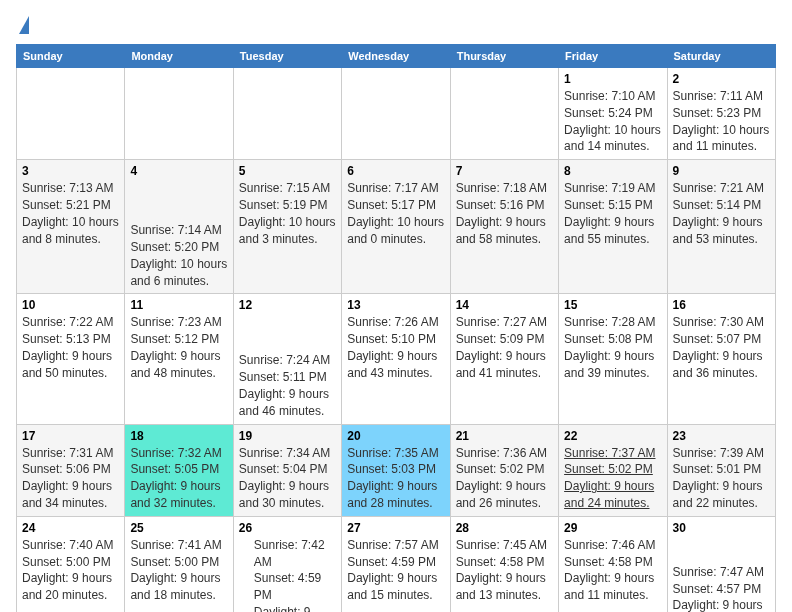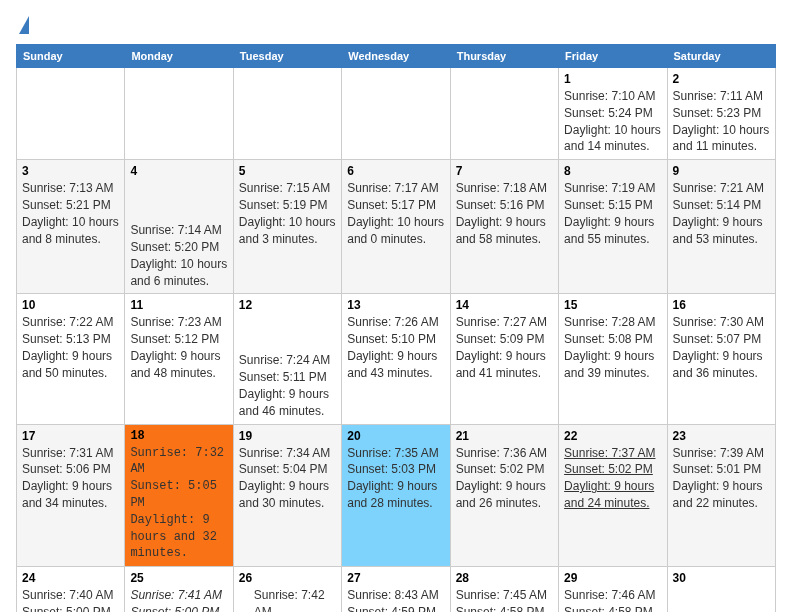--- a/index.html
+++ b/index.html
@@ -226,21 +226,21 @@
 Daylight: 9 hours and 36 minutes.</div>
         </td>
       </tr>
       <tr>
         <td style="background: rgb(245, 245, 245);">
           <span class="day-number">17</span>
           <div class="day-info" style="white-space: pre-line;">Sunrise: 7:31 AM
 Sunset: 5:06 PM
 Daylight: 9 hours and 34 minutes.</div>
         </td>
-        <td style="background: #f97316; font-family: Liberation Mono, monospace;">
+        <td style="background: #5eead4;">
           <span class="day-number">18</span>
           <div class="day-info" style="white-space: pre-line;">Sunrise: 7:32 AM
 Sunset: 5:05 PM
 Daylight: 9 hours and 32 minutes.</div>
         </td>
         <td style="background: rgb(245, 245, 245);">
           <span class="day-number">19</span>
           <div class="day-info" style="white-space: pre-line;">Sunrise: 7:34 AM
 Sunset: 5:04 PM
 Daylight: 9 hours and 30 minutes.</div>
@@ -272,33 +272,33 @@
       </tr>
       <tr>
         <td>
           <span class="day-number">24</span>
           <div class="day-info" style="white-space: pre-line;">Sunrise: 7:40 AM
 Sunset: 5:00 PM
 Daylight: 9 hours and 20 minutes.</div>
         </td>
         <td>
           <span class="day-number">25</span>
-          <div class="day-info" style="white-space: pre-line; font-style: italic;">Sunrise: 7:41 AM
+          <div class="day-info" style="white-space: pre-line;">Sunrise: 7:41 AM
 Sunset: 5:00 PM
 Daylight: 9 hours and 18 minutes.</div>
         </td>
         <td>
           <span class="day-number">26</span>
           <div class="day-info" style="white-space: pre-line; margin-left: 15px;">Sunrise: 7:42 AM
 Sunset: 4:59 PM
 Daylight: 9 hours and 16 minutes.</div>
         </td>
         <td>
           <span class="day-number">27</span>
-          <div class="day-info" style="white-space: pre-line;">Sunrise: 8:43 AM
+          <div class="day-info" style="white-space: pre-line;">Sunrise: 7:57 AM
 Sunset: 4:59 PM
 Daylight: 9 hours and 15 minutes.</div>
         </td>
         <td>
           <span class="day-number">28</span>
           <div class="day-info" style="white-space: pre-line;">Sunrise: 7:45 AM
 Sunset: 4:58 PM
 Daylight: 9 hours and 13 minutes.</div>
         </td>
         <td>

